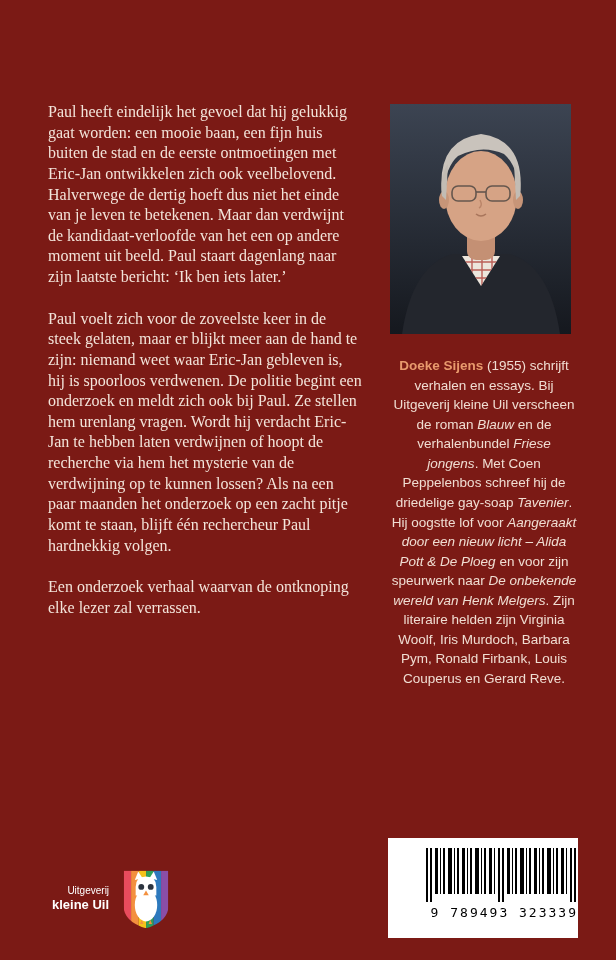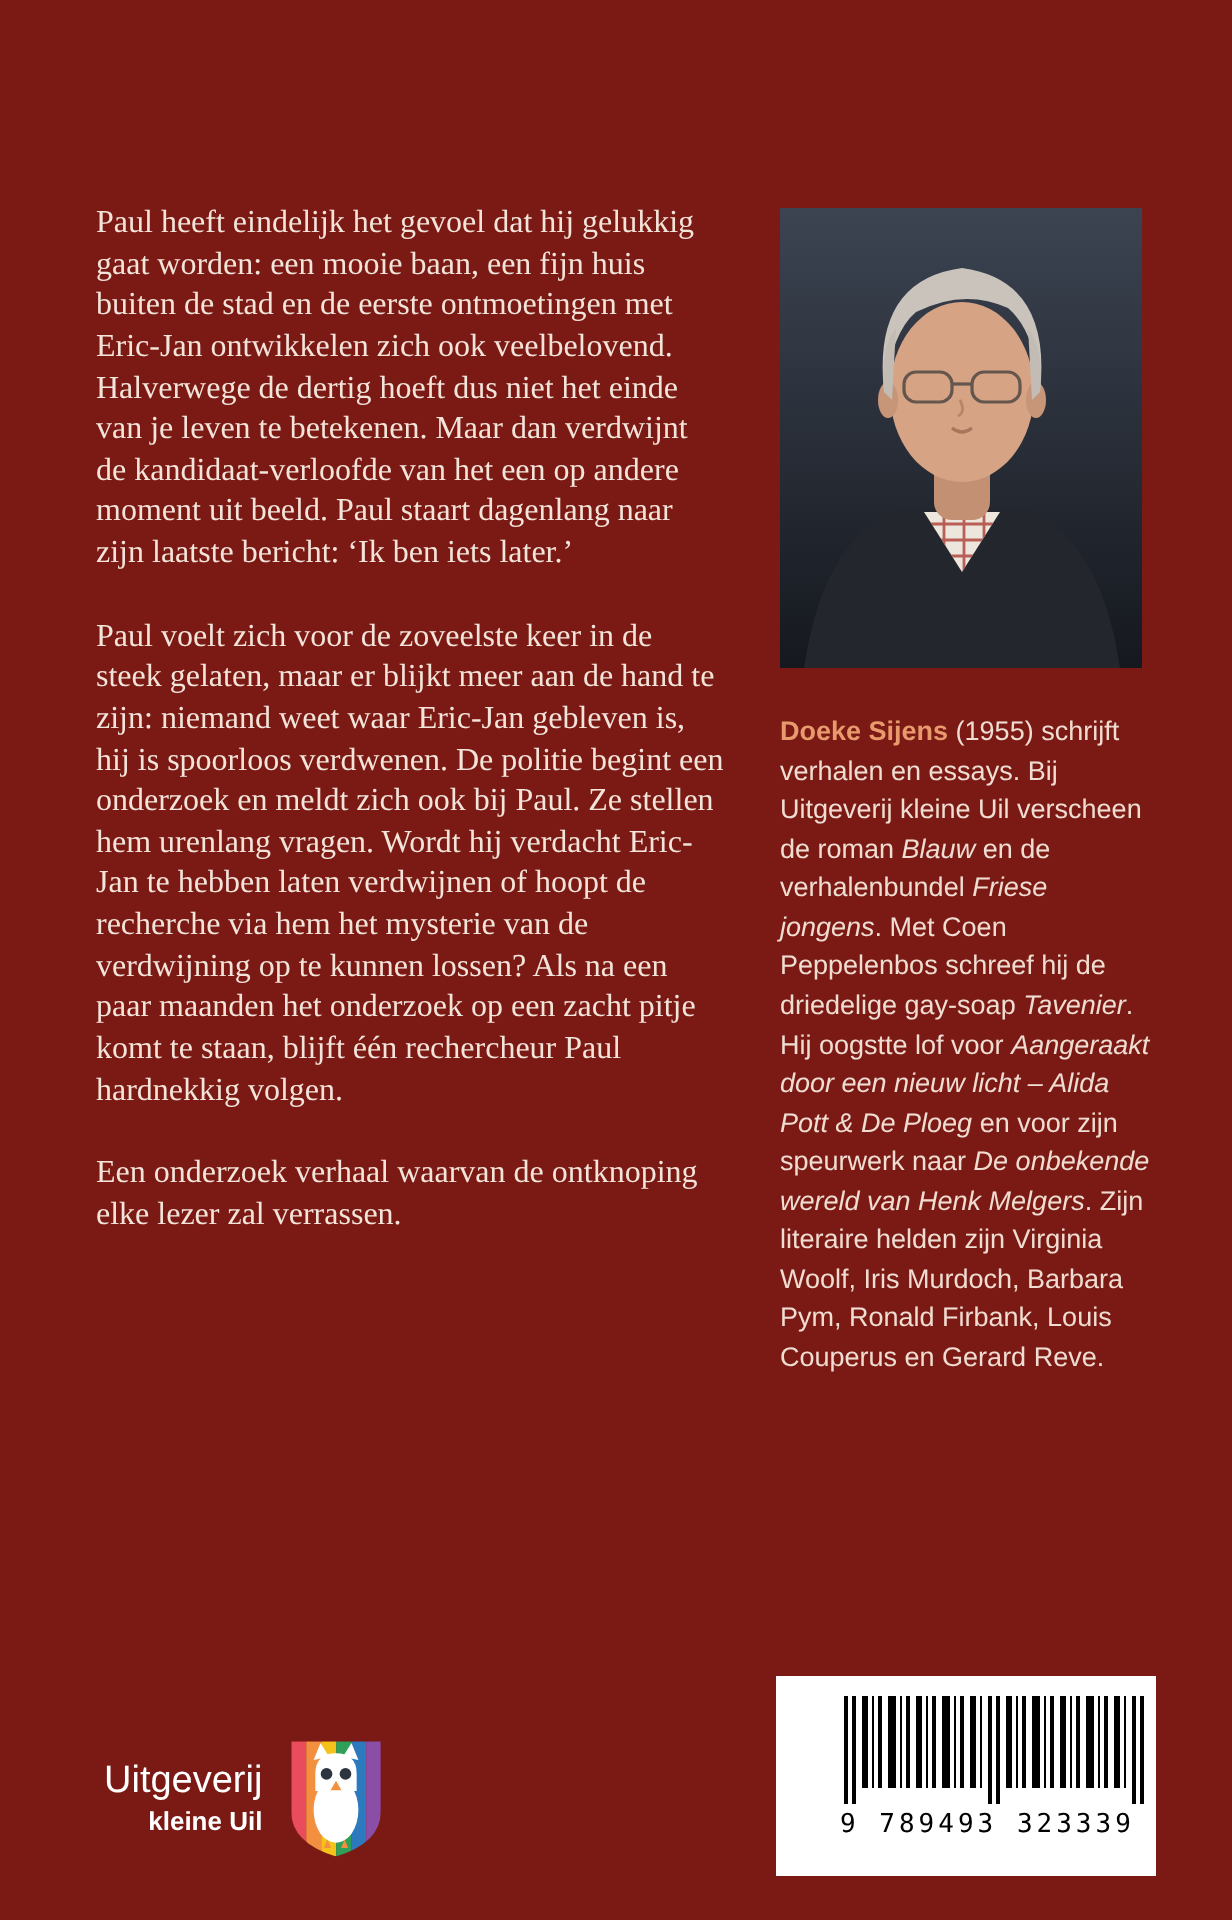--- a/index.html
+++ b/index.html
@@ -28,39 +28,39 @@
   .photo{
     position:absolute;left:390px;top:88px;width:181px;height:230px;
     background:#20242c;
   }
   .photo svg{display:block;}
   
   .bio{
     position:absolute;left:390px;top:340px;width:188px;
     color:#f0ddd2;
     font-family:"Liberation Sans", sans-serif;
-    font-size:13.5px;line-height:1.45;
+    font-size:13.5px;line-height:1.45;text-align:center;
   }
   .seg-author-name{color:var(--accent);font-weight:700;}
   .seg-italic{font-style:italic;}
   
   .publisher{
     position:absolute;left:52px;top:852px;
     display:flex;align-items:center;gap:11px;
     color:#ffffff;
     font-family:"Liberation Sans", sans-serif;
   }
   .pub-text{text-align:right;line-height:1.25;}
-  .pub-line1{font-size:19px;}
+  .pub-line1{font-size:10px;}
   .pub-line2{font-size:13px;font-weight:700;}
   
   .barcode{
     position:absolute;left:388px;top:822px;width:190px;height:100px;
     background:#ffffff;
-    display:flex;flex-direction:column;align-items:flex-start;
+    display:flex;flex-direction:column;align-items:flex-end;
     padding-top:10px;
     padding-left:32px;
   }
   .barcode-number{
     font-family:"DejaVu Sans Mono", monospace;
     font-size:13px;color:#000;
     letter-spacing:2px;margin-top:3px;
   }
 </style>
 </head>

